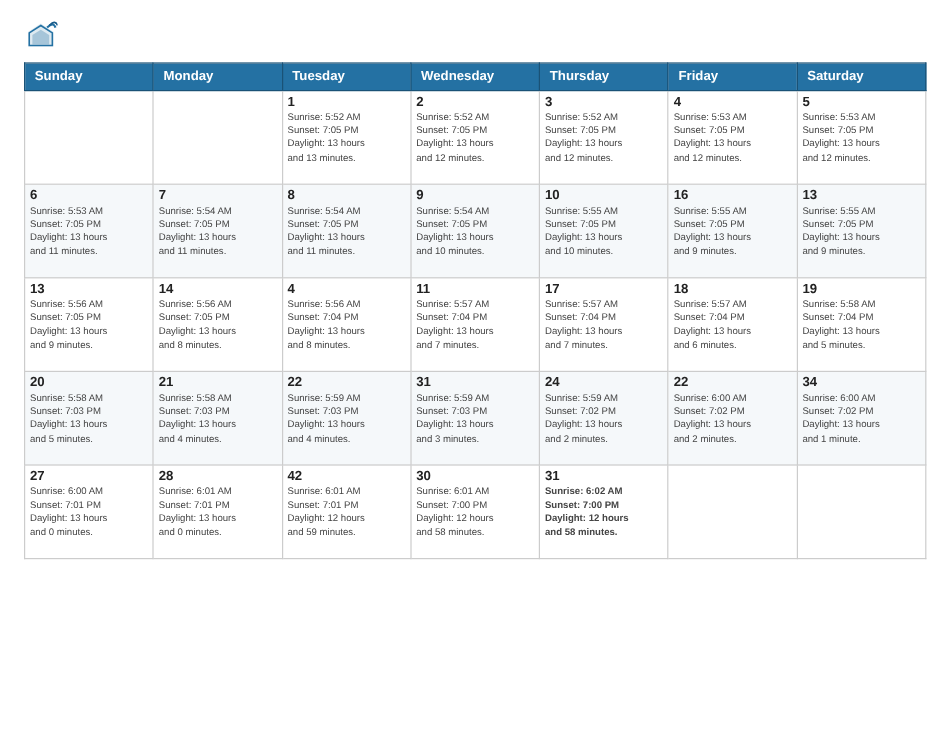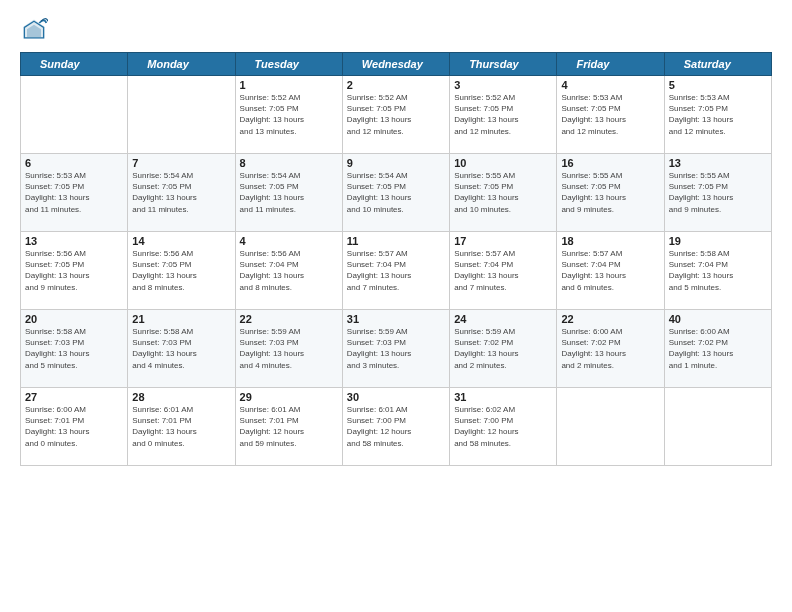--- a/index.html
+++ b/index.html
@@ -56,24 +56,23 @@
     .calendar {
       width: 100%;
       border-collapse: collapse;
       border: 1px solid #bbb;
     }
     .calendar th {
       background: #2471a3;
       color: #fff;
       font-size: 11px;
       font-weight: bold;
-      padding: 5px 19px;
+      padding: 5px 8px;
       text-align: left;
       border: 1px solid #1a5276;
-      font-style: italic;
     }
     .calendar td {
       width: 107px;
       vertical-align: top;
       border: 1px solid #ccc;
       padding: 3px 4px 3px 4px;
       font-size: 8.5px;
       color: #333;
       background: #fff;
       height: 78px;
@@ -312,21 +311,21 @@
 and 2 minutes.</div>
           </td>
           <td>
             <span class="day-num">22</span>
             <div class="day-info" style="white-space: pre-line;">Sunrise: 6:00 AM
 Sunset: 7:02 PM
 Daylight: 13 hours
 and 2 minutes.</div>
           </td>
           <td>
-            <span class="day-num">40</span>
+            <span class="day-num">34</span>
             <div class="day-info" style="white-space: pre-line;">Sunrise: 6:00 AM
 Sunset: 7:02 PM
 Daylight: 13 hours
 and 1 minute.</div>
           </td>
         </tr>
         <tr>
           <td>
             <span class="day-num">27</span>
             <div class="day-info" style="white-space: pre-line;">Sunrise: 6:00 AM
@@ -335,36 +334,36 @@
 and 0 minutes.</div>
           </td>
           <td>
             <span class="day-num">28</span>
             <div class="day-info" style="white-space: pre-line;">Sunrise: 6:01 AM
 Sunset: 7:01 PM
 Daylight: 13 hours
 and 0 minutes.</div>
           </td>
           <td>
-            <span class="day-num">29</span>
+            <span class="day-num">42</span>
             <div class="day-info" style="white-space: pre-line;">Sunrise: 6:01 AM
 Sunset: 7:01 PM
 Daylight: 12 hours
 and 59 minutes.</div>
           </td>
           <td>
             <span class="day-num">30</span>
             <div class="day-info" style="white-space: pre-line;">Sunrise: 6:01 AM
 Sunset: 7:00 PM
 Daylight: 12 hours
 and 58 minutes.</div>
           </td>
           <td>
             <span class="day-num">31</span>
-            <div class="day-info" style="white-space: pre-line;">Sunrise: 6:02 AM
+            <div class="day-info" style="white-space: pre-line; font-weight: bold;">Sunrise: 6:02 AM
 Sunset: 7:00 PM
 Daylight: 12 hours
 and 58 minutes.</div>
           </td>
           <td class="empty-cell"></td>
           <td class="empty-cell"></td>
         </tr>
       </tbody>
   </table>
 </div>

